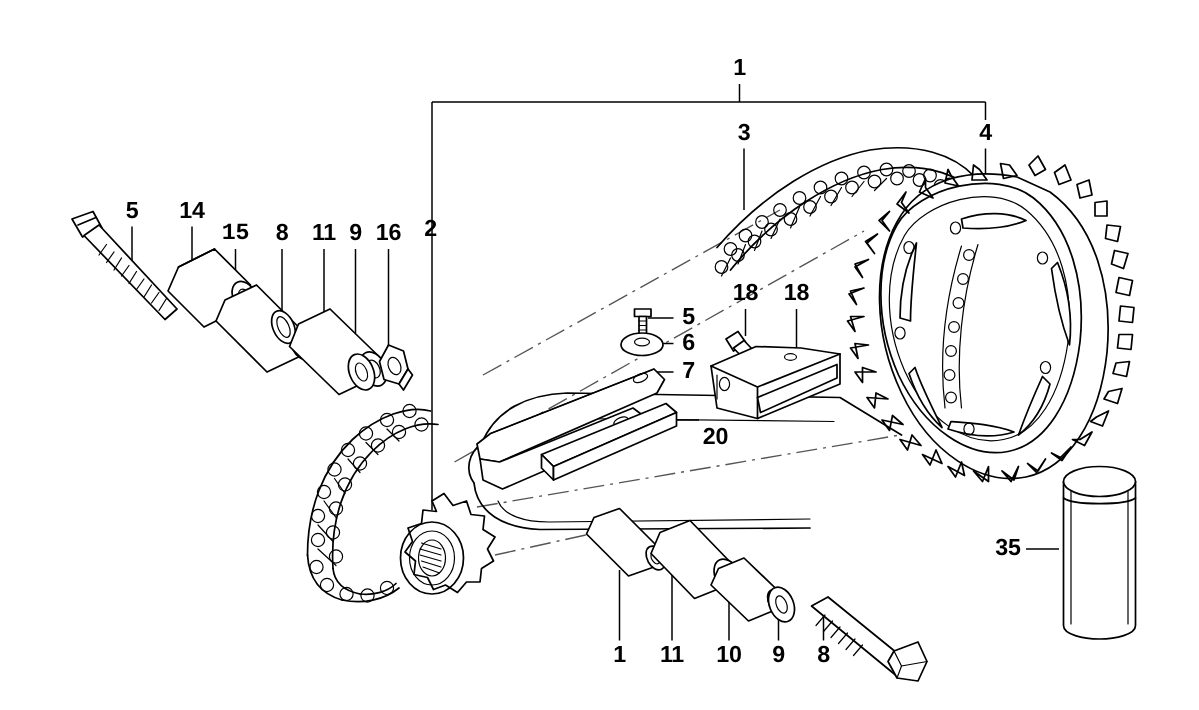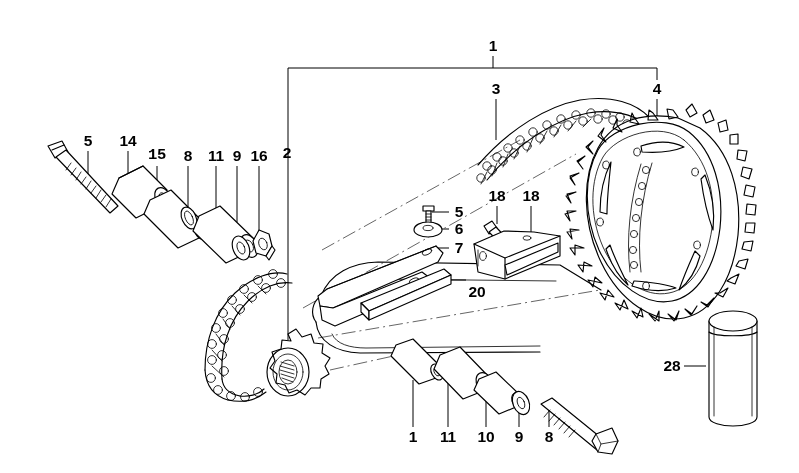--- a/index.html
+++ b/index.html
@@ -499,15 +499,15 @@
   <div class="callout" style="left:88px;  top:141px;">5</div>
   <div class="callout" style="left:128px; top:141px;">14</div>
   <div class="callout" style="left:157px; top:156px;font-family:Liberation Mono, monospace;">15</div>
   <div class="callout" style="left:188px; top:156px;">8</div>
   <div class="callout" style="left:216px; top:156px;">11</div>
   <div class="callout" style="left:237px; top:156px;">9</div>
   <div class="callout" style="left:259px; top:156px;">16</div>
   <div class="callout" style="left:531px; top:196px;">18</div>
   <div class="callout" style="left:497px; top:196px;">18</div>
   <div class="callout" style="left:477px; top:292px;">20</div>
-  <div class="callout" style="left:672px; top:366px;">28</div>
+  <div class="callout" style="left:672px; top:366px;">35</div>
 
 </div>
 
 </body></html>

